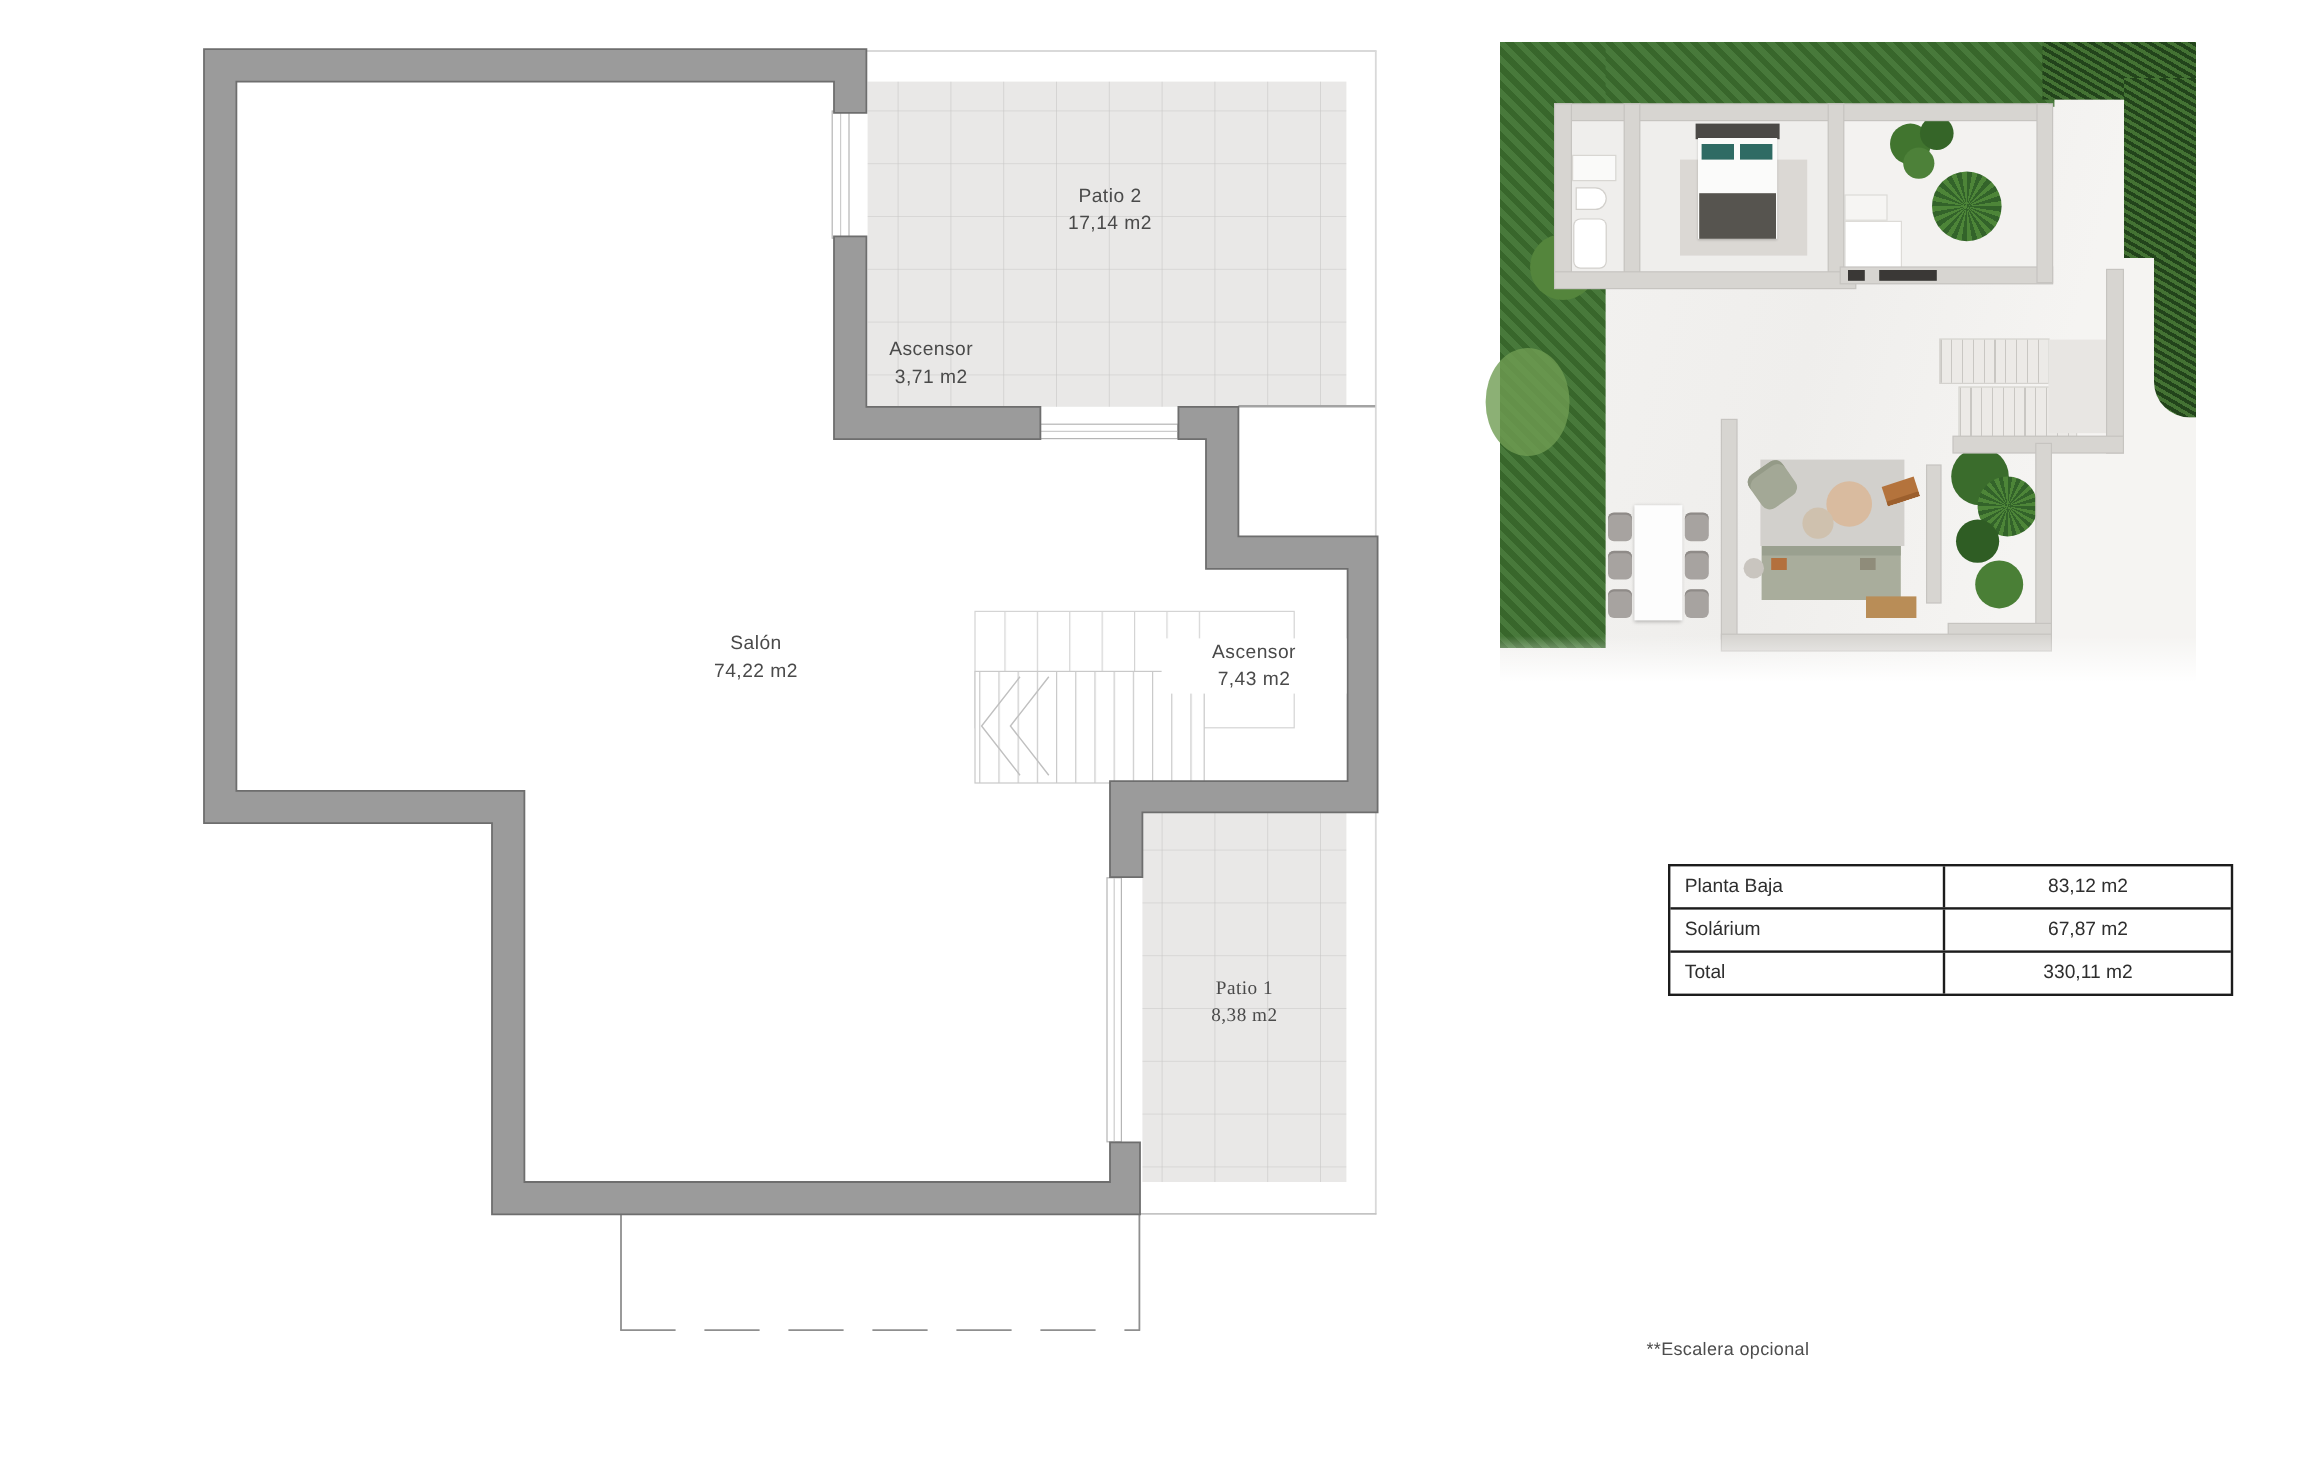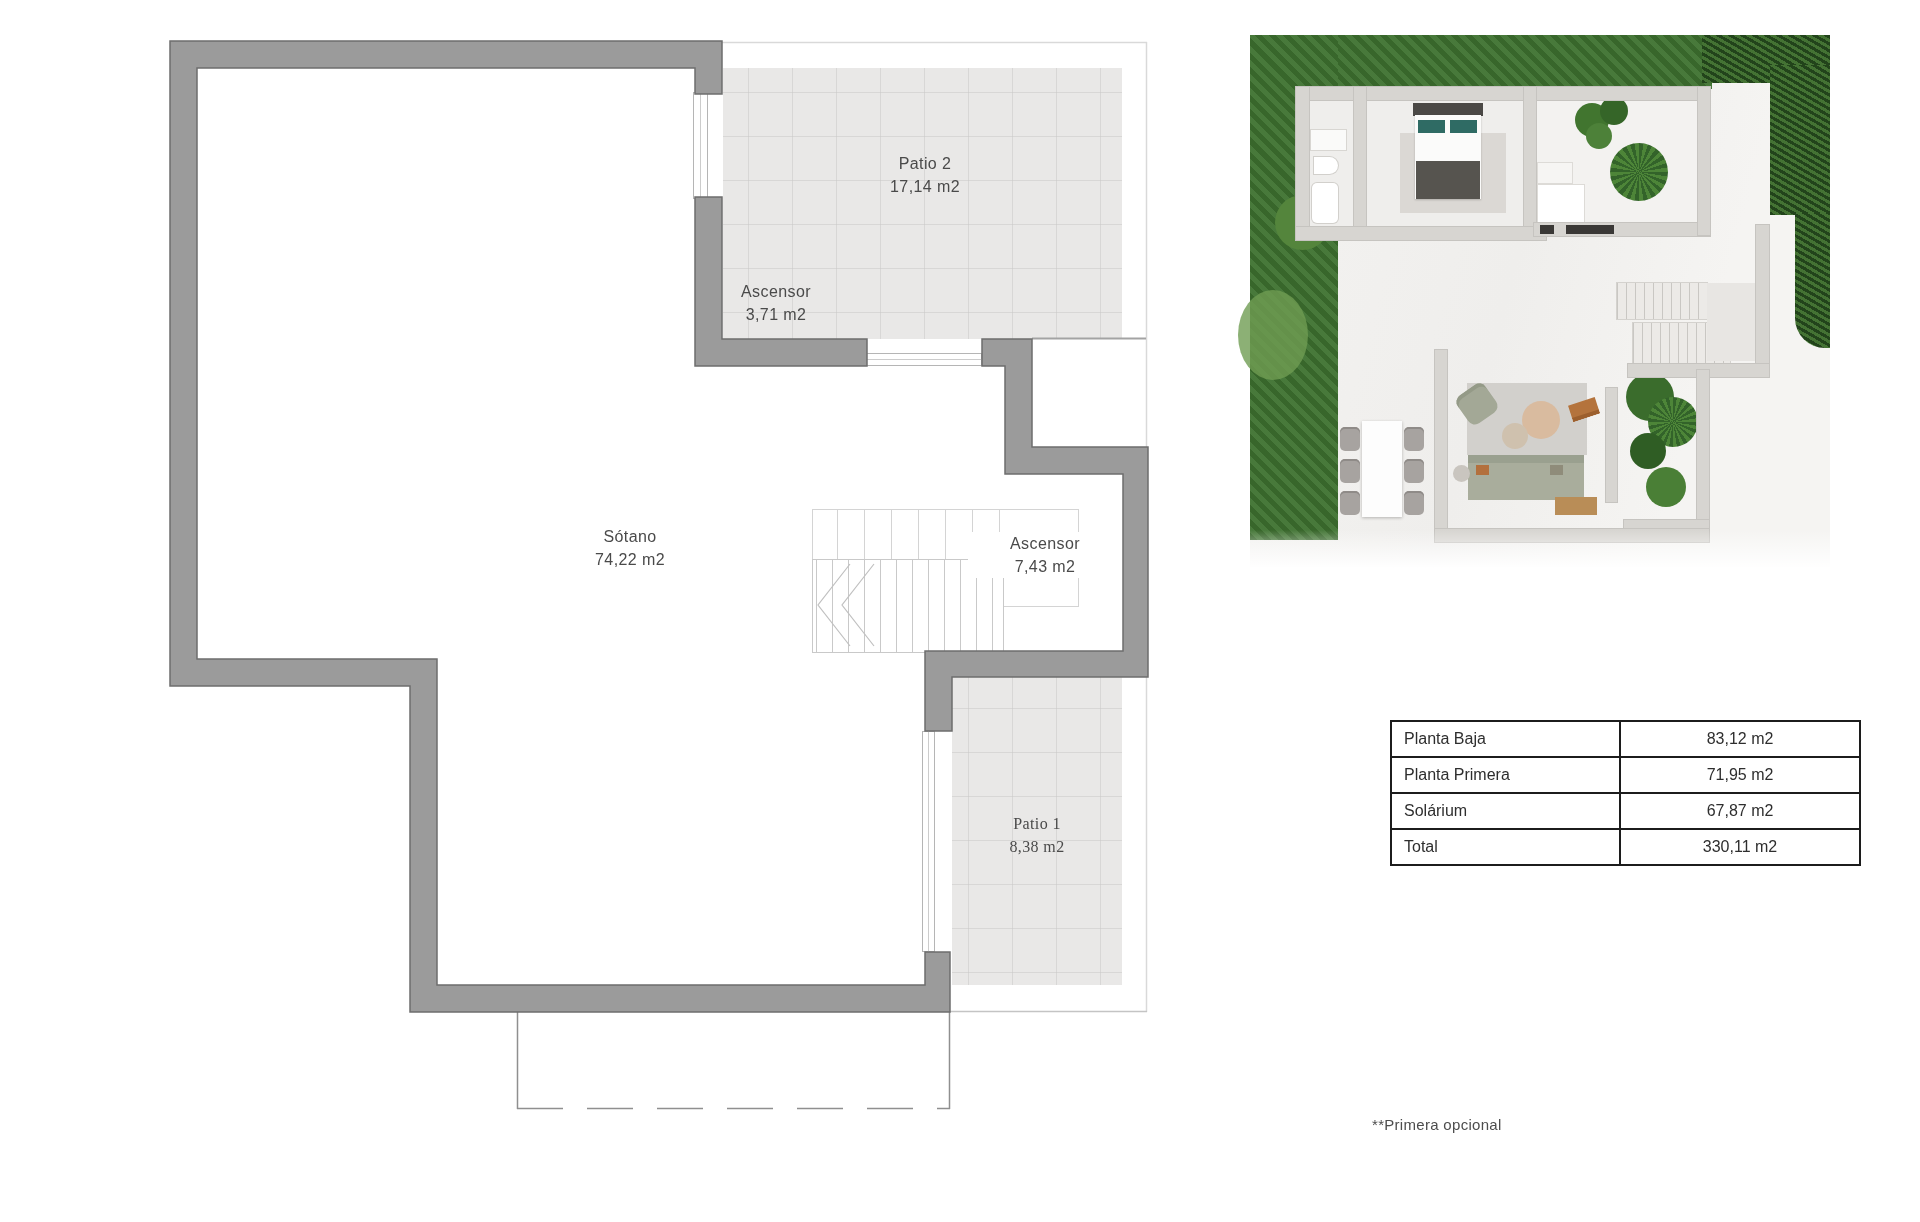--- a/index.html
+++ b/index.html
@@ -116,21 +116,21 @@
   
   <div class="room-label" id="lbl-patio2" style="left:825px;top:148px;width:200px;">
     <span class="rname">Patio 2</span>
     <span class="rarea">17,14 m2</span>
   </div>
   <div class="room-label" id="lbl-ascensor" style="left:676px;top:276px;width:200px;">
     <span class="rname">Ascensor</span>
     <span class="rarea">3,71 m2</span>
   </div>
   <div class="room-label" id="lbl-salon" style="left:530px;top:521px;width:200px;">
-    <span class="rname">Sótano</span>
+    <span class="rname">Salón</span>
     <span class="rarea">74,22 m2</span>
   </div>
   <div class="room-label" id="lbl-escalera" style="left:968px;top:528px;width:146px;">
     <span class="rname">Ascensor</span>
     <span class="rarea">7,43 m2</span>
   </div>
   <div class="room-label" id="lbl-patio1" style="left:937px;top:808px;width:200px;font-family:Liberation Serif, serif;">
     <span class="rname">Patio 1</span>
     <span class="rarea">8,38 m2</span>
   </div>
@@ -215,26 +215,22 @@
 
   <div style="left:0;top:495px;width:580px;height:45px;background:linear-gradient(to bottom,rgba(255,255,255,0),#ffffff 85%);"></div>
 </div>
 
 <div id="suptable" class="abs">
   <div class="trow">
     <div class="tlabel">Planta Baja</div>
     <div class="tvalue">83,12 m2</div>
   </div>
   <div class="trow">
-    <div class="tlabel">Planta Primera</div>
-    <div class="tvalue">71,95 m2</div>
-  </div>
-  <div class="trow">
     <div class="tlabel">Solárium</div>
     <div class="tvalue">67,87 m2</div>
   </div>
   <div class="trow">
     <div class="tlabel">Total</div>
     <div class="tvalue">330,11 m2</div>
   </div>
 </div>
 
-<div id="footnote" class="abs">**Primera opcional</div>
+<div id="footnote" class="abs">**Escalera opcional</div>
 
 </body></html>

